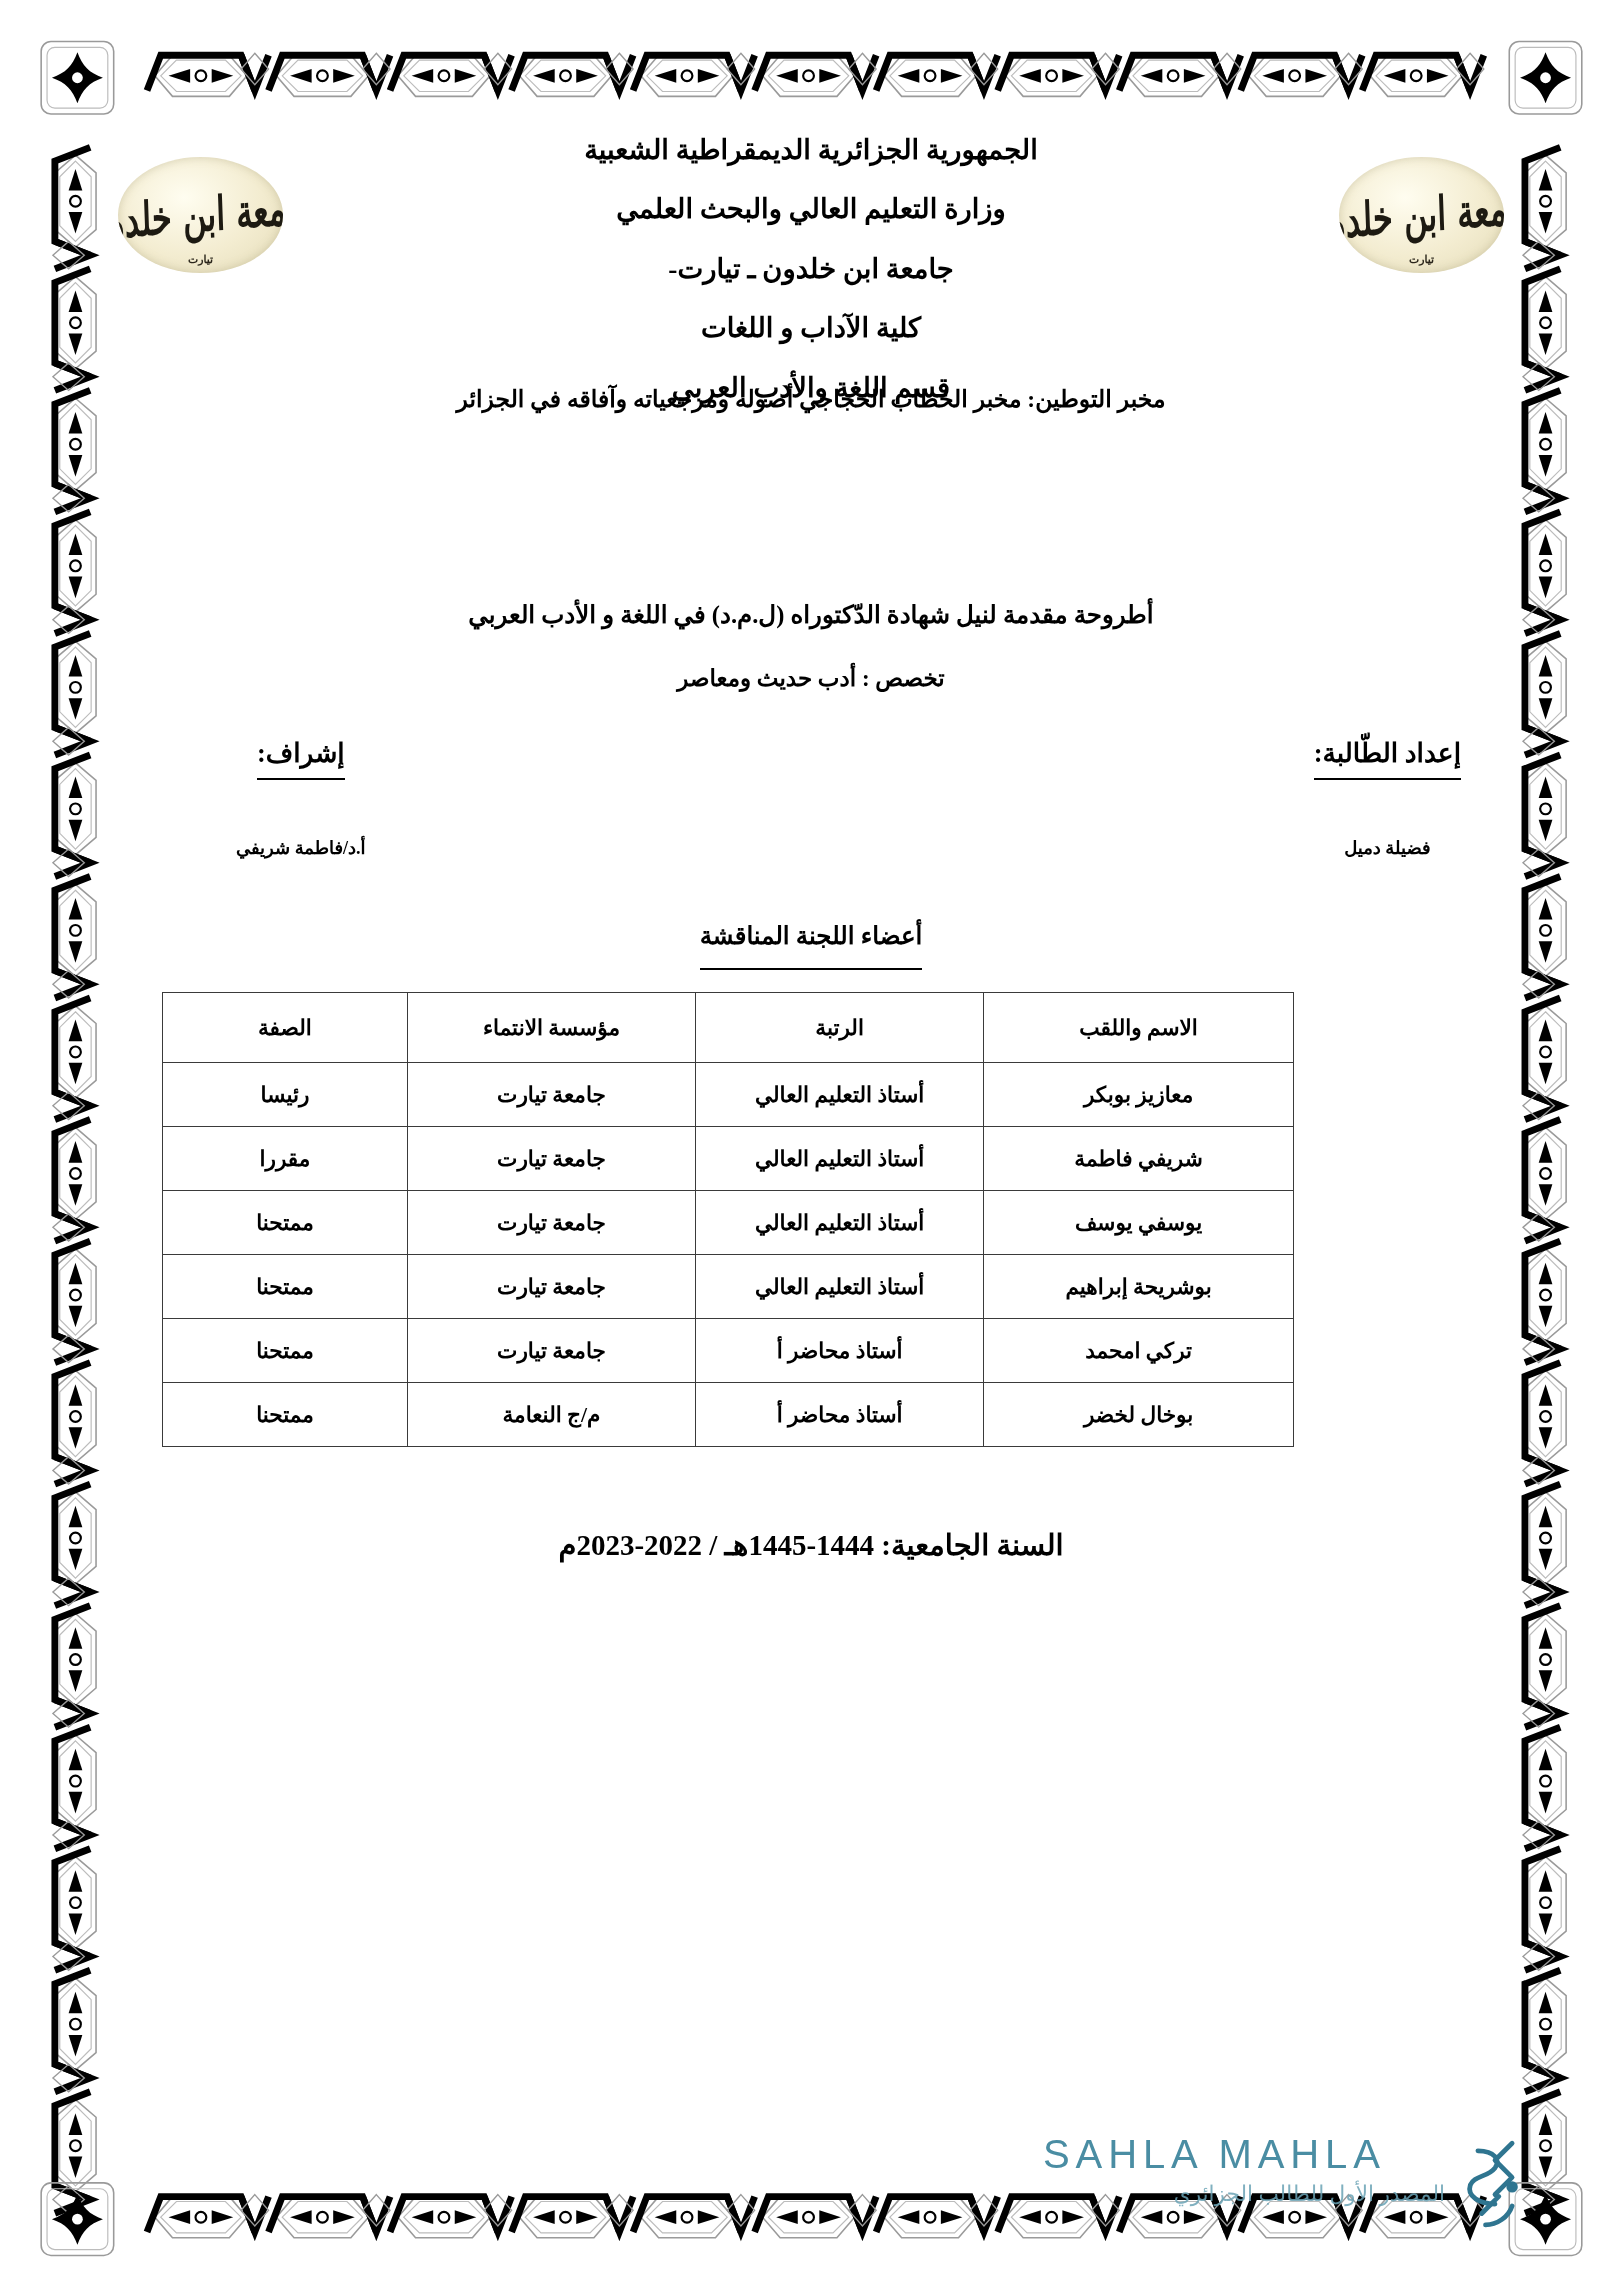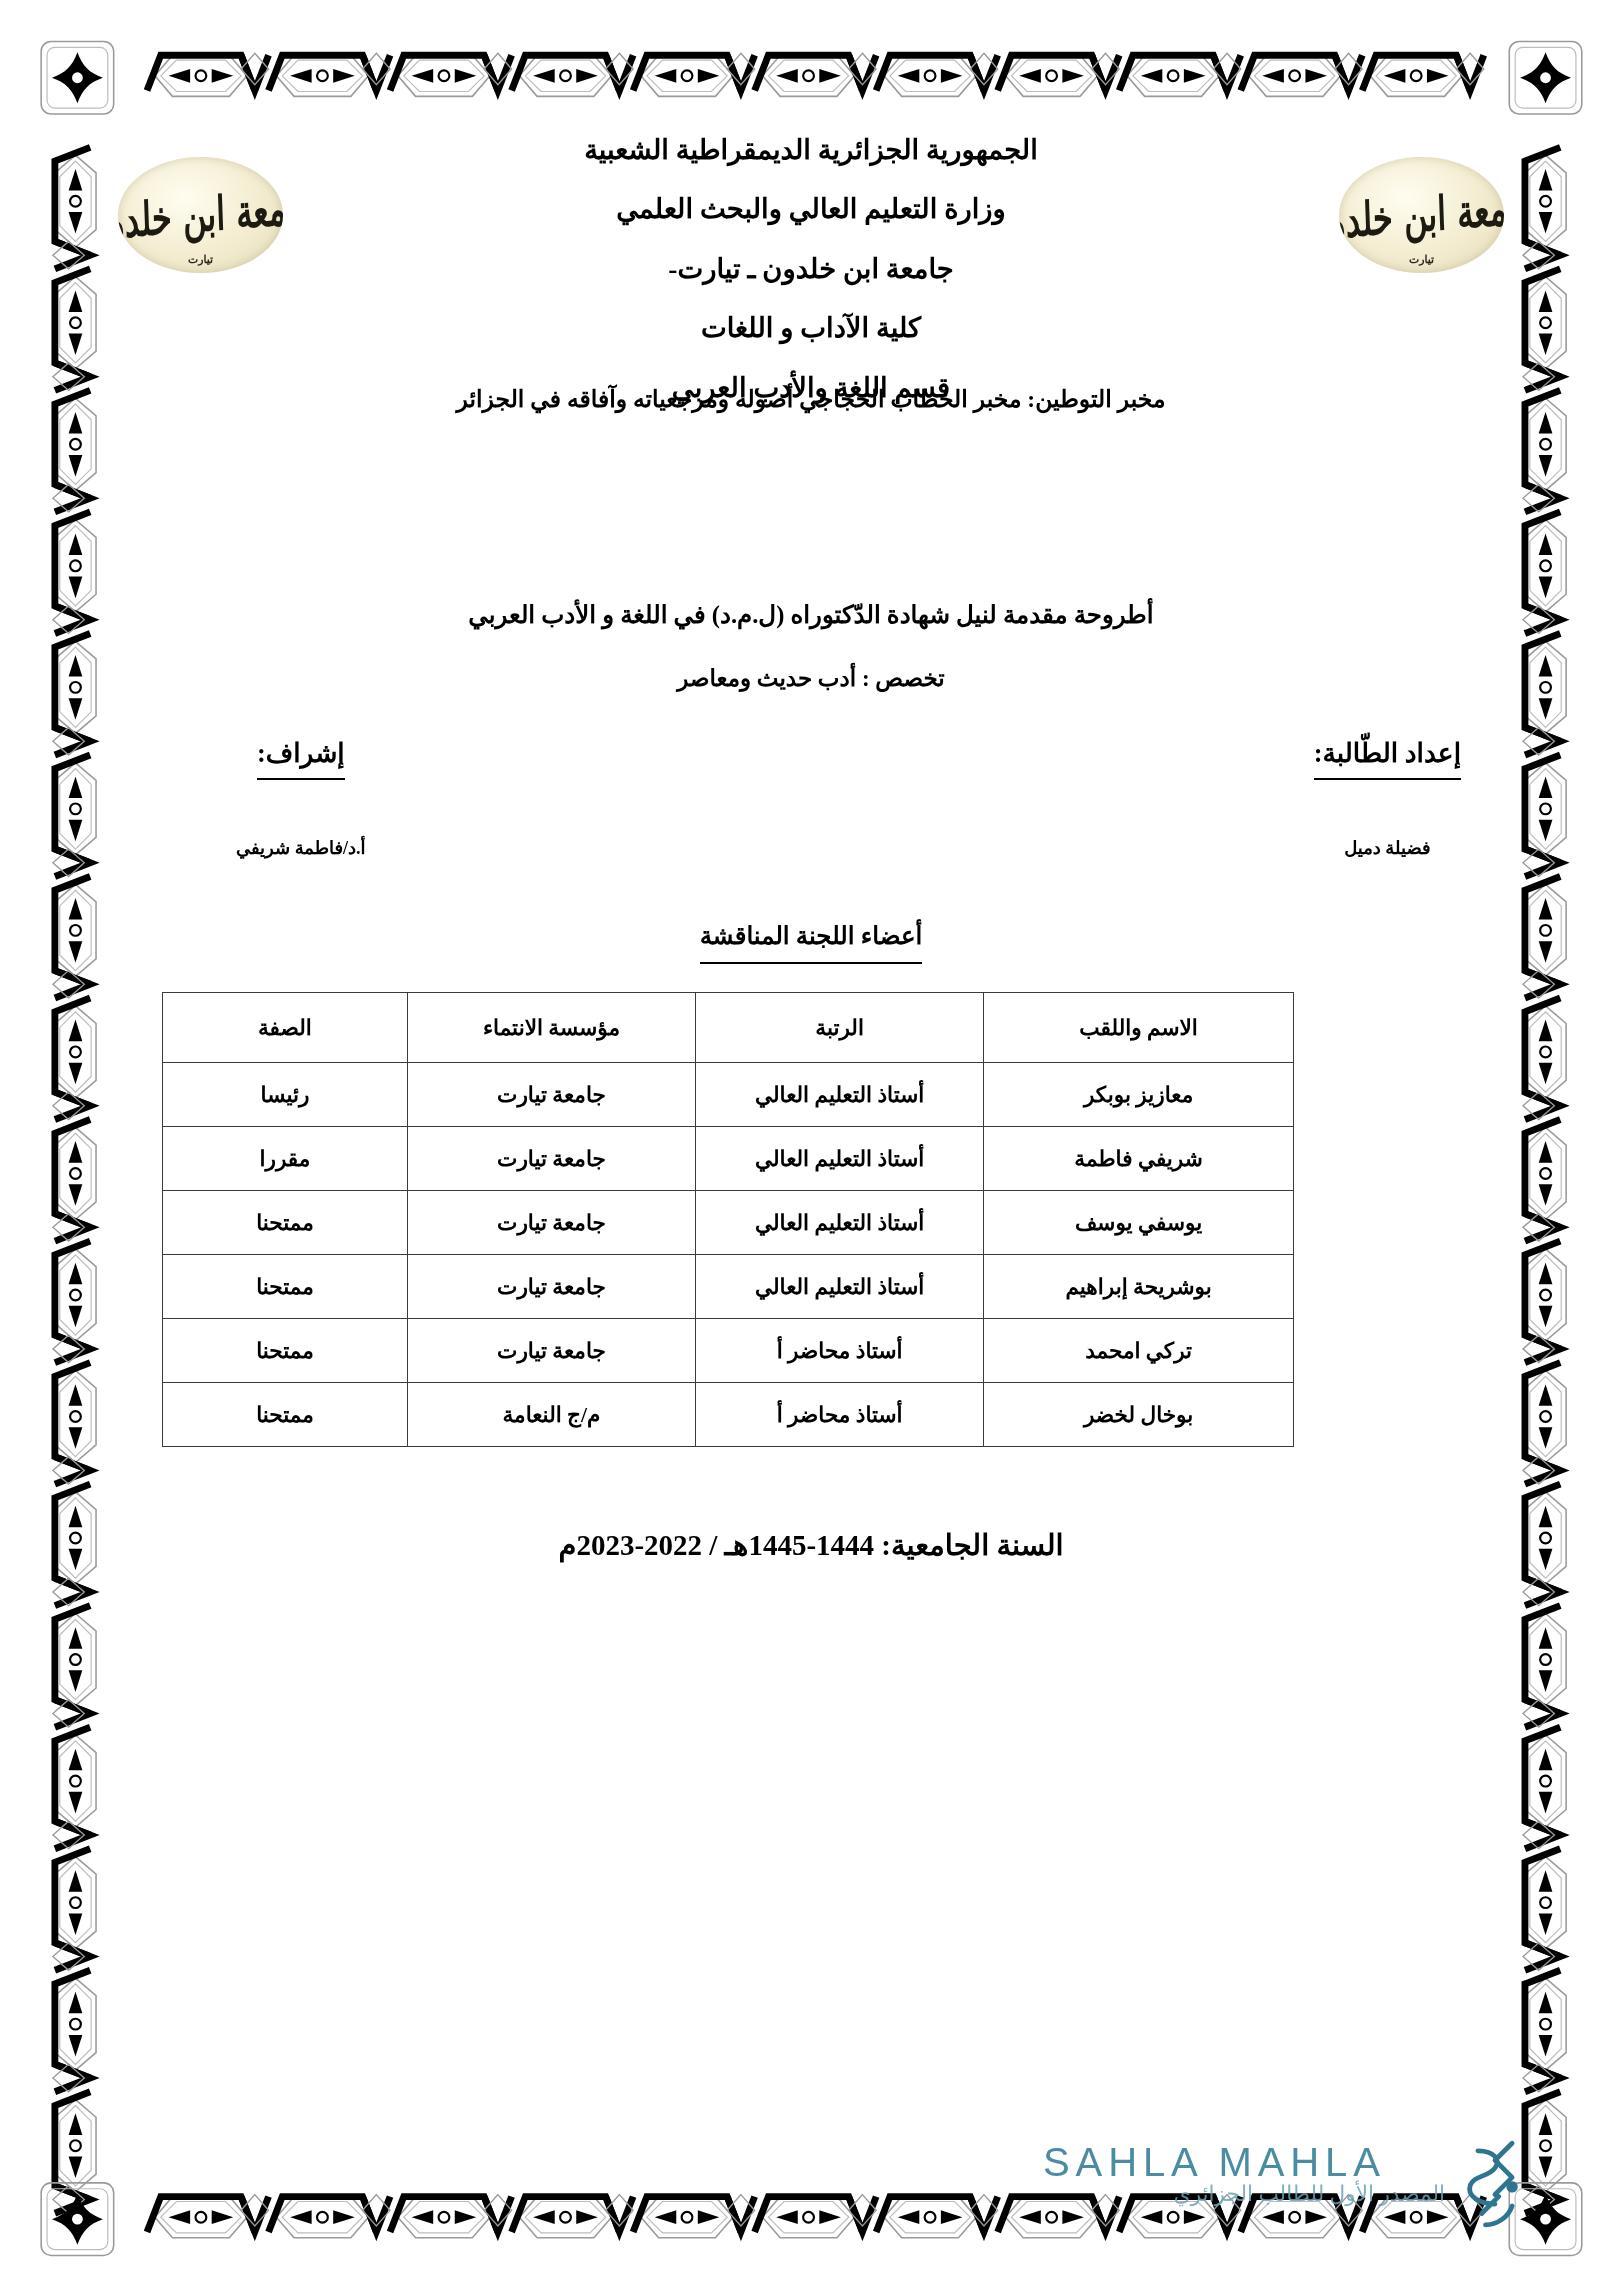--- a/index.html
+++ b/index.html
@@ -169,21 +169,21 @@
   .jury-heading {
     position: absolute;
     left: 0; right: 0;
     top: 823px;
     text-align: center;
   }
   .jury-heading span {
     font-weight: bold;
     font-size: 24.5px;
     border-bottom: 2.9px solid #000;
-    padding-bottom: 13px;
+    padding-bottom: 19px;
   }
 
   .jury-table {
     position: absolute;
     left: 44px;
     top: 894px;
     width: 1132px;
     border-collapse: collapse;
     table-layout: fixed;
   }
@@ -219,21 +219,21 @@
     position: absolute;
     left: 1043px;
     top: 2132px;
     width: 490px;
     height: 118px;
     direction: ltr;
   }
   .wm-title {
     position: absolute;
     left: 0;
-    top: 8px;
+    top: 0;
     font-family: "Liberation Sans", sans-serif;
     font-size: 40px;
     letter-spacing: 5.9px;
     color: #4a8da3;
     white-space: nowrap;
   }
   .wm-sub {
     position: absolute;
     right: 88px;
     top: 49px;

